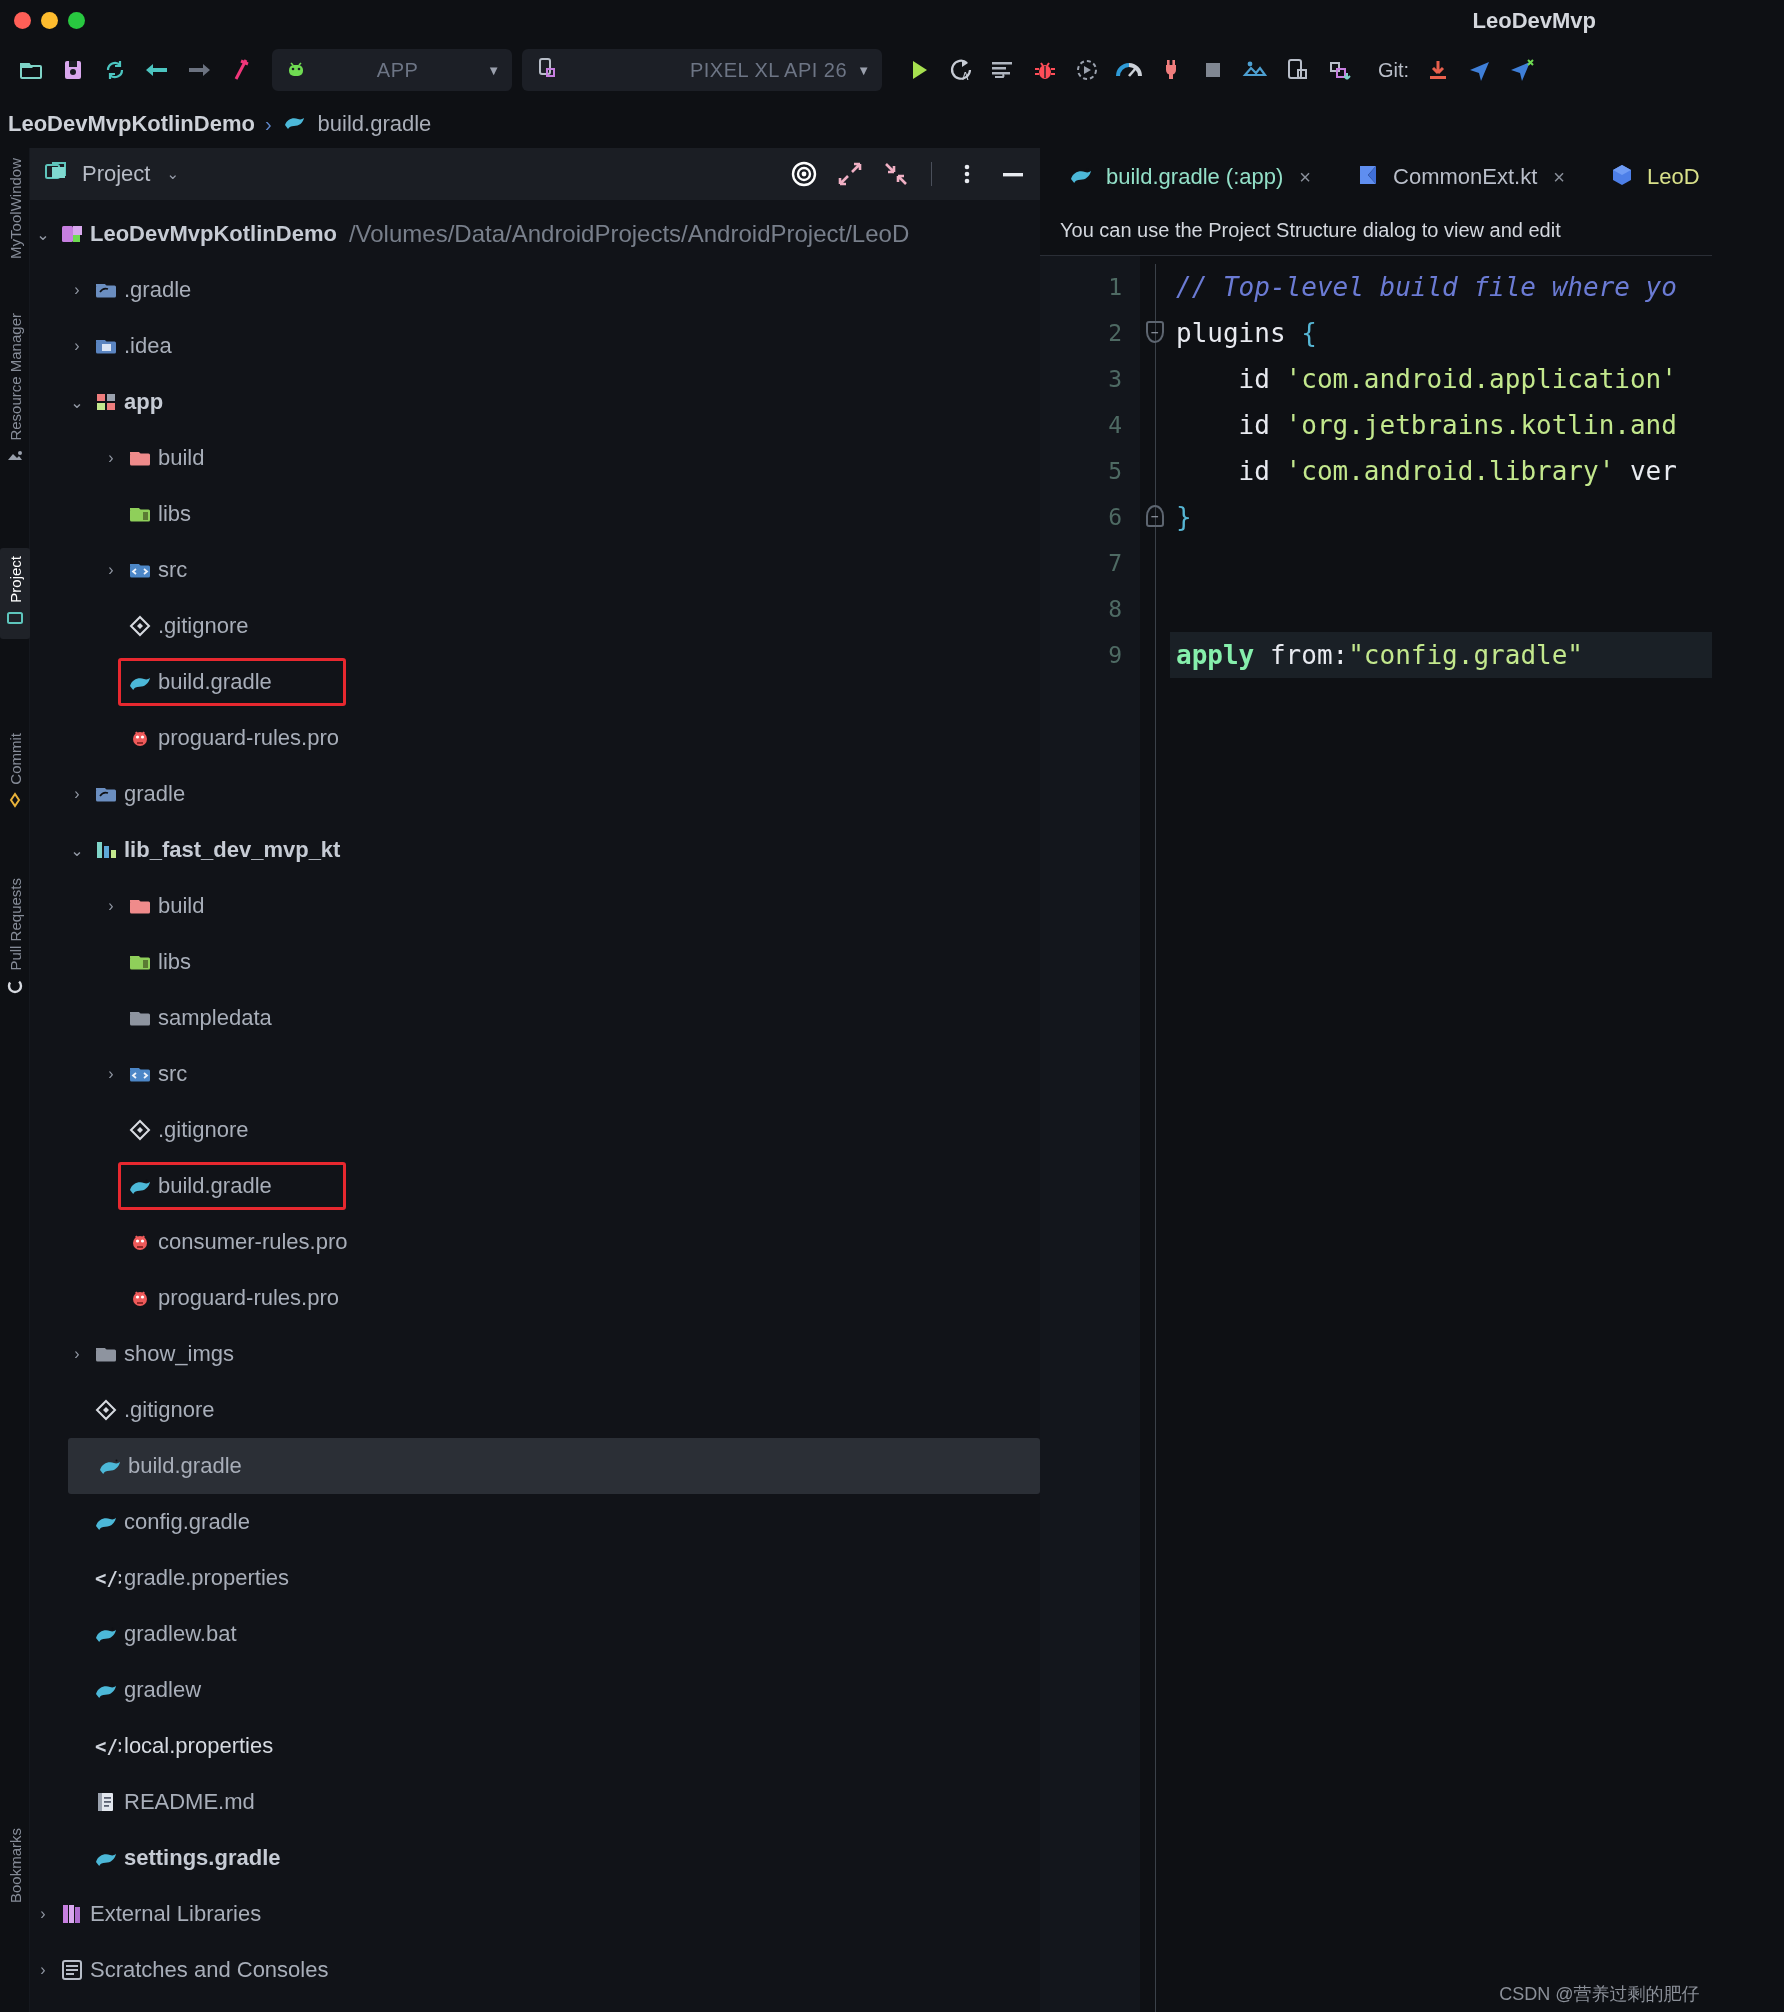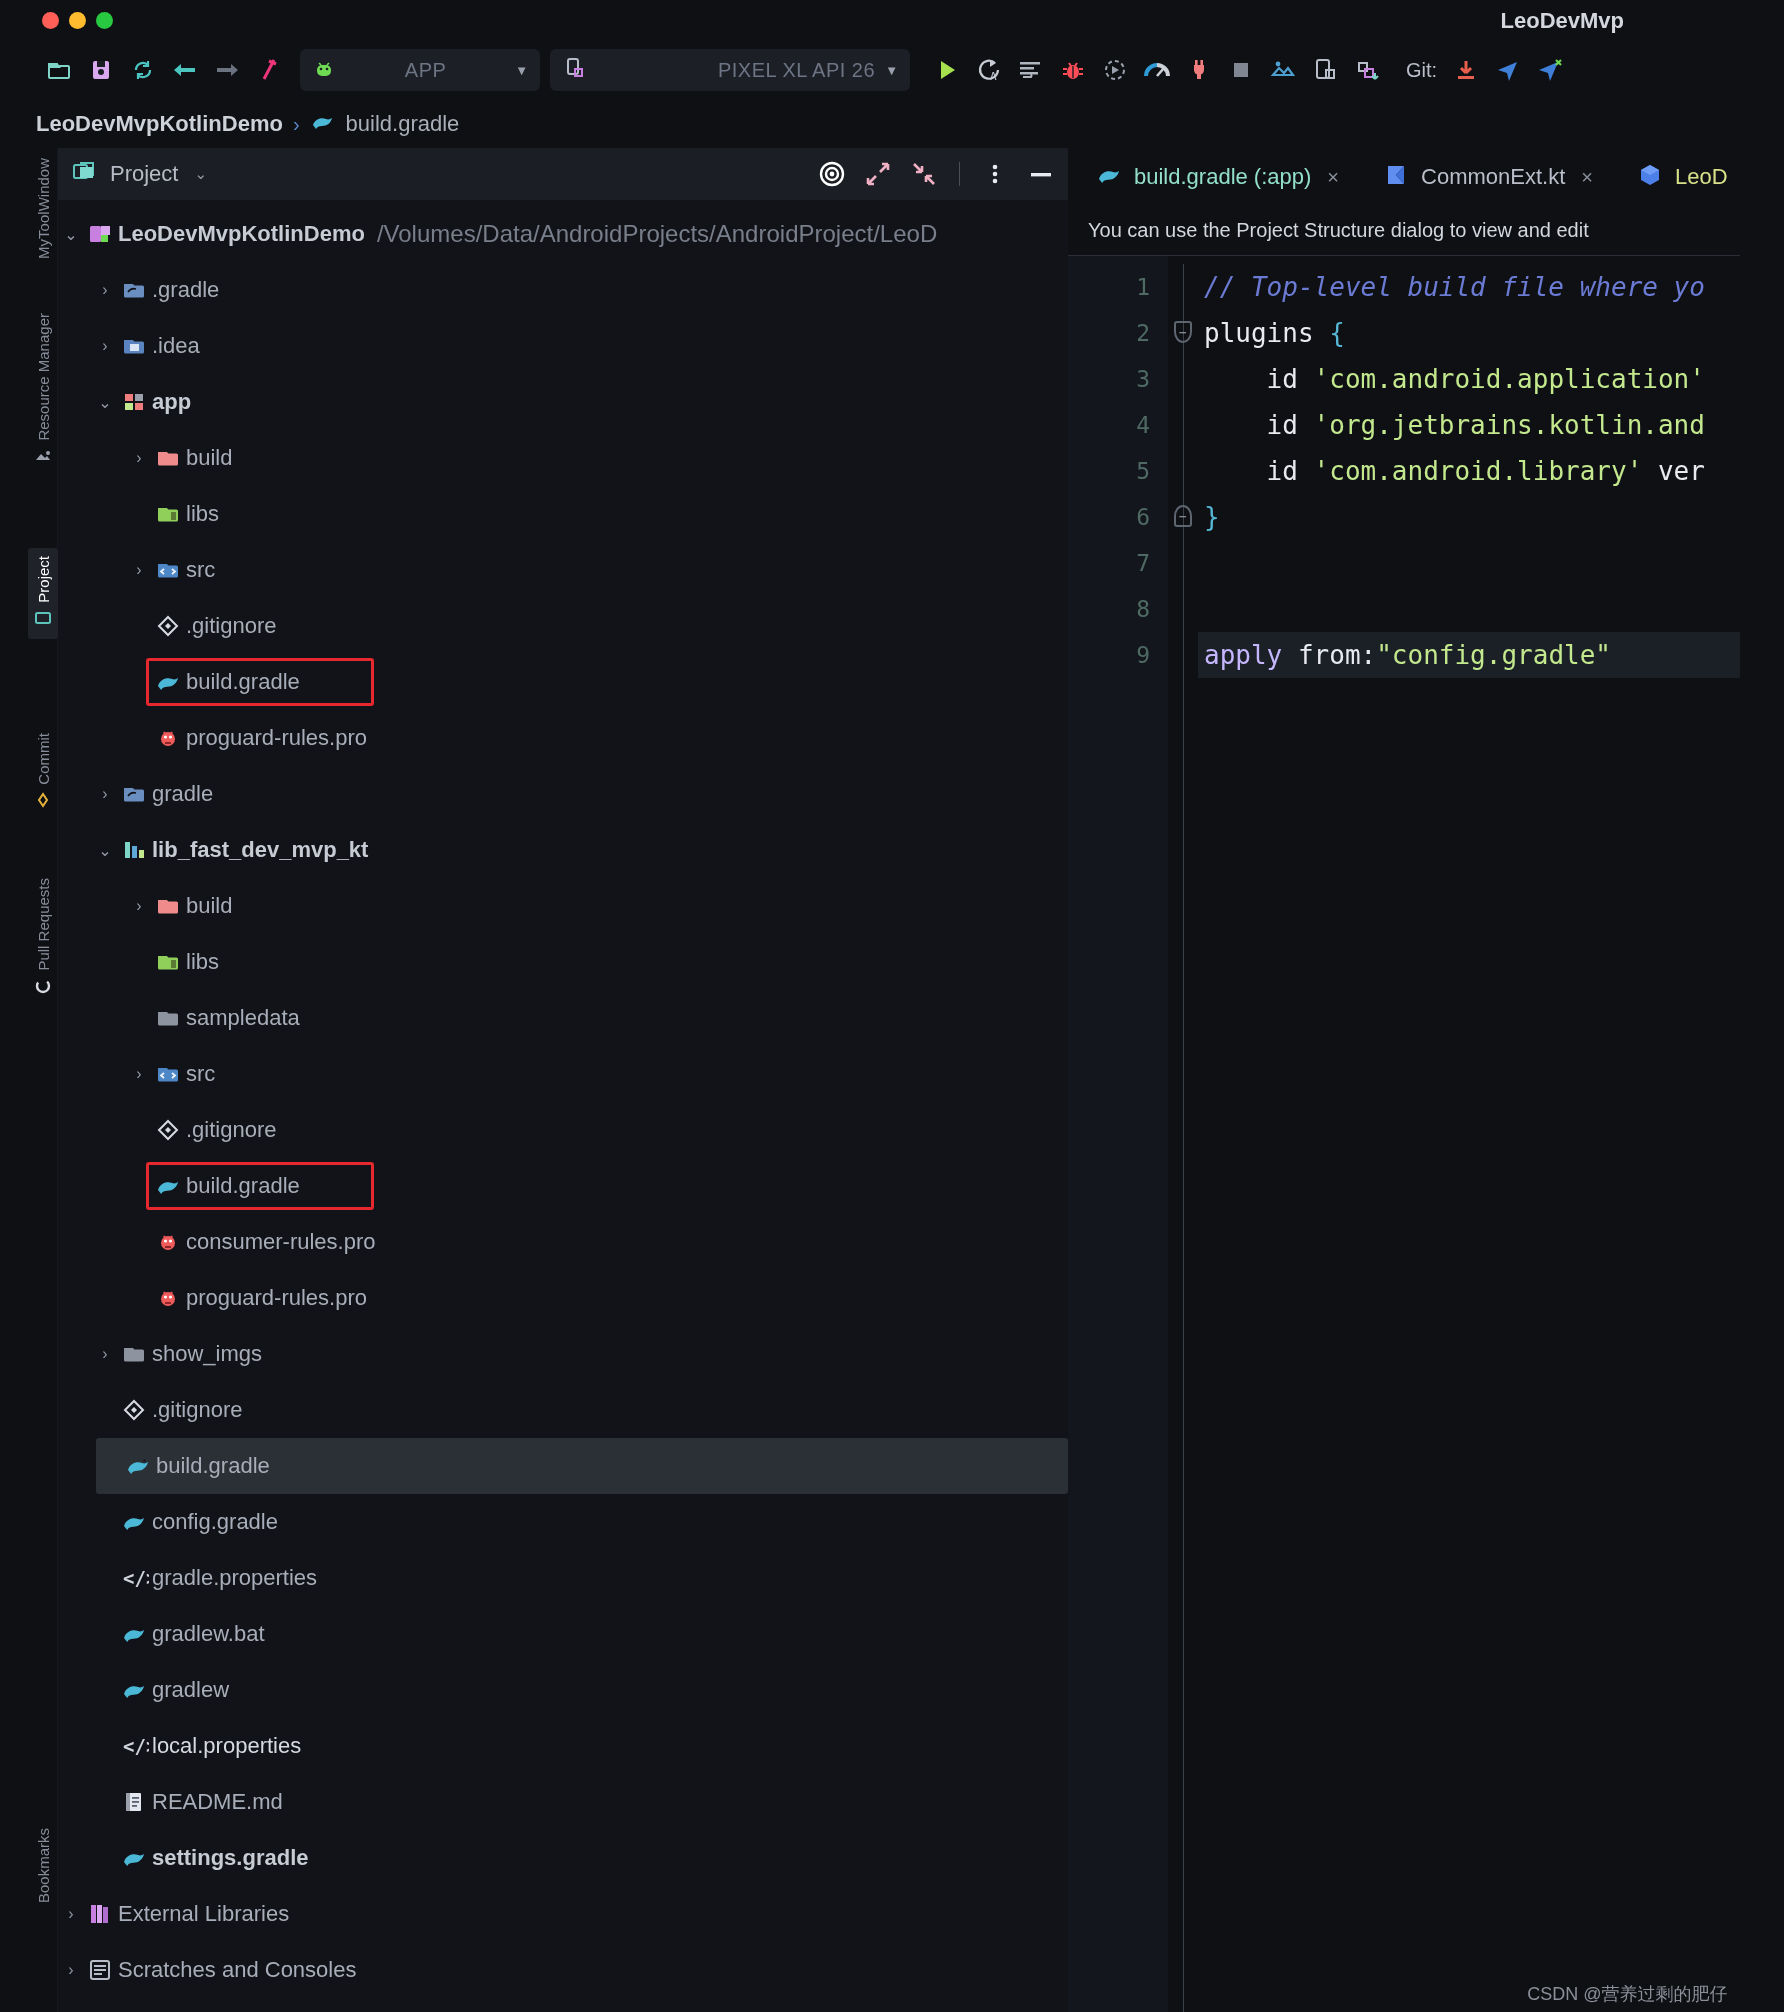--- a/index.html
+++ b/index.html
@@ -2,21 +2,21 @@
 <html><head>
 <meta charset="utf-8">
 <style>
   * { box-sizing: border-box; margin: 0; padding: 0; }
   html, body {
     width: 1784px; height: 2012px;
     background: #0e1014;
     font-family: "Liberation Sans", sans-serif;
     overflow: hidden;
   }
-  .app { position: relative; width: 1612px; height: 2012px; background: #0e1014; margin-left: 28px; }
+  .app { position: relative; width: 1612px; height: 2012px; background: #0e1014; }
 
   
   .titlebar {
     height: 40px; background: #0e1014;
     display: flex; align-items: center; padding: 0 14px;
     position: relative;
   }
   .traffic { display: flex; gap: 10px; align-items: center; }
   .dot { width: 17px; height: 17px; border-radius: 50%; }
   .dot.r { background: #ff5f57; }
@@ -145,21 +145,21 @@
   .fold-top { border-radius: 3px 3px 50% 50%; }
   .fold-bot { border-radius: 50% 50% 3px 3px; }
   .guide { position: absolute; left: 15px; top: 8px; bottom: 0; width: 1px; background: #3b4149; }
   .lines { flex: 1; padding-top: 8px; position: relative; }
   .cline { height: 46px; line-height: 46px; font-size: 26px; white-space: pre; padding-left: 6px; }
   .cline.hl { background: #1a2026; }
   .tok-c { color: #6b7bd4; font-style: italic; }
   .tok-k { color: #e8eaf0; }
   .tok-b { color: #56b6d4; }
   .tok-s { color: #c3e88d; }
-  .tok-kw { color: #c4b5fd; }
+  .tok-kw { color: #86efac; font-weight: bold; }
 
   
   .watermark {
     position: absolute; right: 12px; bottom: 6px;
     color: #8b9099; font-size: 18px;
   }
 </style>
 </head>
 <body>
 

